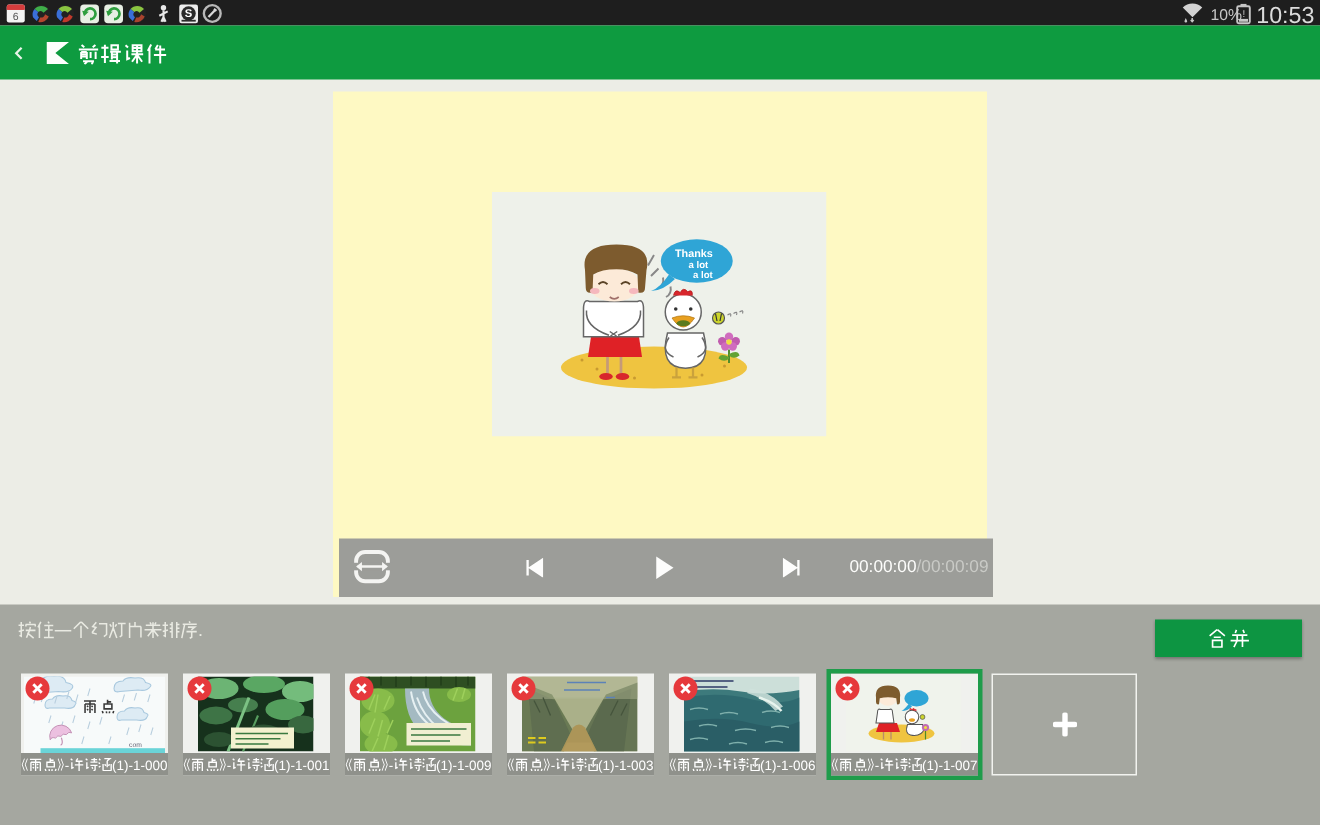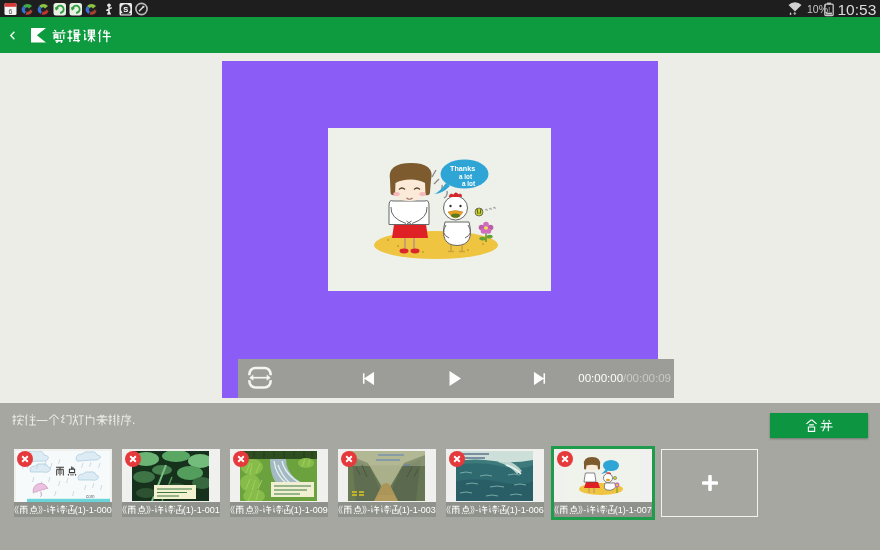--- a/index.html
+++ b/index.html
@@ -1,19 +1,19 @@
 <!DOCTYPE html>
 <html><head><meta charset="utf-8"><style>
 html,body{margin:0;padding:0}
 body{width:880px;height:550px;font-family:"Liberation Sans",sans-serif;background:#ecede6;position:relative;overflow:hidden}
 .abs{position:absolute}
 #statusbar{left:0;top:0;width:880px;height:17px;background:#1e1e1e}
 #appbar{left:0;top:17px;width:880px;height:36px;background:#0e9b40}
-#panel{left:222px;top:61px;width:436px;height:337px;background:#8b5cf6}
-#ctrlbar{left:16px;top:298px;width:436px;height:39px;background:#9c9d99;position:absolute}
+#panel{left:222px;top:61px;width:436px;height:337px;background:#fef9c3}
+#ctrlbar{left:4px;top:298px;width:436px;height:39px;background:#9c9d99;position:absolute}
 #bottom{left:0;top:403px;width:880px;height:147px;background:#a5a7a0}
 .card{position:absolute;top:449px;width:98px;height:68px;background:#f0f1ee}
 .cap{position:absolute;left:0;bottom:0;width:98px;height:15px;background:#8f918b;display:flex;align-items:center;justify-content:center;white-space:nowrap}
 .cap span{color:#fff;font-size:9px;letter-spacing:0px}
 .badge{position:absolute;left:3px;top:2px;width:16px;height:16px;border-radius:50%;background:#e6393c;display:flex;align-items:center;justify-content:center}
 .thumbimg{position:absolute;left:10px;top:2px;width:77px;height:50px}
 .cap svg{color:#fff}
 .g{width:9.5px;height:9.5px}
 .gb{width:5px;height:9.5px}
 .cap .t{color:#fff;font-size:9px}

